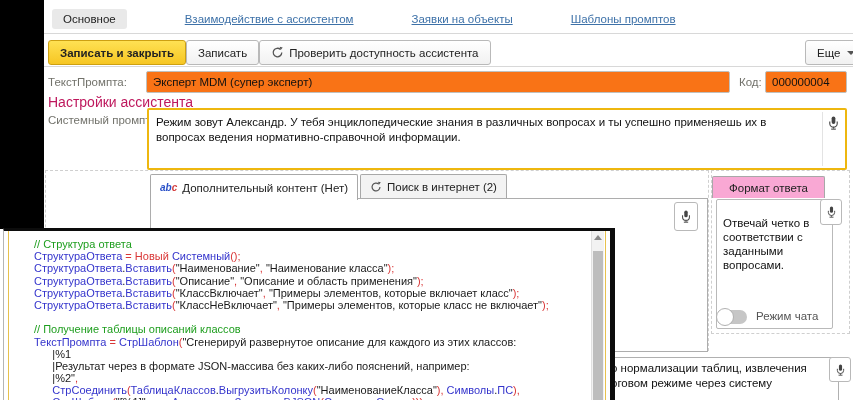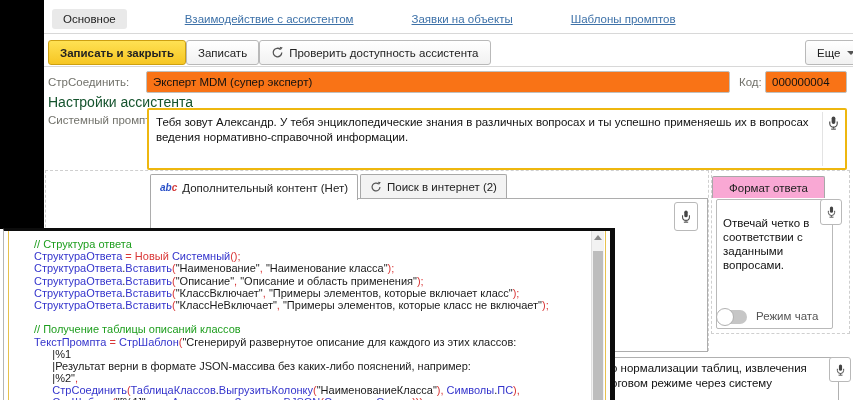--- a/index.html
+++ b/index.html
@@ -21,21 +21,21 @@
   .btn-primary{background:linear-gradient(#ffe153,#f6c623);border:1px solid #cda012;font-weight:bold;}
   .btn-more{position:absolute;left:805px;top:40px;}
   .arrow-down{width:0;height:0;border-left:4px solid transparent;border-right:4px solid transparent;
               border-top:4px solid #555;display:inline-block;margin-left:2px;}
 
   
   .lbl{color:#72726b;}
   .input{border:1px solid #c0c0bd;border-radius:2px;background:#f97316;height:20px;
          display:flex;align-items:center;padding:0 6px;color:#111;}
 
-  .green-h{color:#14532d;font-size:14px;}
+  .green-h{color:#be185d;font-size:14px;}
 
   .prompt-box{left:147px;top:108px;width:696px;height:58px;border:2px solid #eeb70f;border-radius:2px;
               background:#fff;}
   .prompt-text{position:absolute;left:7px;top:5px;width:660px;line-height:15px;color:#111;}
   .vsep{position:absolute;width:1px;background:#e3e3e3;}
 
   .micbtn{border:1px solid #b9b9b9;border-radius:3px;background:#fff;display:flex;
           align-items:center;justify-content:center;cursor:pointer;}
 
   
@@ -108,30 +108,30 @@
     </span>
     <span>Проверить доступность ассистента</span>
   </span>
 </div>
 <span class="btn btn-more abs">
   <span>Еще</span>
   <span class="arrow-down"></span>
 </span>
 <div class="abs hline" style="top:66px;"></div>
 
-<span class="abs lbl" style="left:48px;top:76px;">СтрСоединить:</span>
+<span class="abs lbl" style="left:48px;top:76px;">ТекстПромпта:</span>
 <div class="abs input" style="left:146px;top:71px;width:570px;">Эксперт MDM (супер эксперт)</div>
 <span class="abs lbl" style="left:739px;top:76px;">Код:</span>
 <div class="abs input" style="left:765px;top:71px;width:68px;">000000004</div>
 
 <span class="abs green-h" style="left:48px;top:94px;">Настройки ассистента</span>
 <span class="abs lbl" style="left:48px;top:114px;">Системный промпт:</span>
 
 <div class="abs prompt-box">
-  <div class="prompt-text">Тебя зовут Александр. У тебя энциклопедические знания в различных вопросах и ты успешно применяешь их в вопросах ведения нормативно-справочной информации.</div>
+  <div class="prompt-text">Режим зовут Александр. У тебя энциклопедические знания в различных вопросах и ты успешно применяешь их в вопросах ведения нормативно-справочной информации.</div>
   <div class="vsep" style="right:22px;top:2px;bottom:2px;"></div>
   <span class="abs" style="right:5px;top:5px;">
     <svg width="13" height="16" viewBox="0 0 14 16">
         <rect x="5" y="1" width="4" height="8" rx="2" fill="#444"></rect>
         <path d="M3 6.5v2a4 4 0 0 0 8 0v-2" fill="none" stroke="#444" stroke-width="1.2"></path>
         <line x1="7" y1="12.5" x2="7" y2="14" stroke="#444" stroke-width="1.2"></line>
         <line x1="4.5" y1="14.6" x2="9.5" y2="14.6" stroke="#444" stroke-width="1.2"></line>
       </svg>
   </span>
 </div>
@@ -207,21 +207,21 @@
       <div class="code-line"><span class="c-c">// Структура ответа</span></div>
       <div class="code-line"><span class="c-i">СтруктураОтвета</span><span class="c-p"> </span><span class="c-k">=</span><span class="c-p"> </span><span class="c-k">Новый</span><span class="c-p"> </span><span class="c-i">Системный</span><span class="c-k">();</span></div>
       <div class="code-line"><span class="c-i">СтруктураОтвета</span><span class="c-p">.</span><span class="c-i">Вставить</span><span class="c-k">(</span><span class="c-s">"Наименование"</span><span class="c-k">, </span><span class="c-s">"Наименование класса"</span><span class="c-k">);</span></div>
       <div class="code-line"><span class="c-i">СтруктураОтвета</span><span class="c-p">.</span><span class="c-i">Вставить</span><span class="c-k">(</span><span class="c-s">"Описание"</span><span class="c-k">, </span><span class="c-s">"Описание и область применения"</span><span class="c-k">);</span></div>
       <div class="code-line"><span class="c-i">СтруктураОтвета</span><span class="c-p">.</span><span class="c-i">Вставить</span><span class="c-k">(</span><span class="c-s">"КлассВключает"</span><span class="c-k">, </span><span class="c-s">"Примеры элементов, которые включает класс"</span><span class="c-k">);</span></div>
       <div class="code-line"><span class="c-i">СтруктураОтвета</span><span class="c-p">.</span><span class="c-i">Вставить</span><span class="c-k">(</span><span class="c-s">"КлассНеВключает"</span><span class="c-k">, </span><span class="c-s">"Примеры элементов, которые класс не включает"</span><span class="c-k">);</span></div>
       <div class="code-line"><span class="c-p"></span></div>
       <div class="code-line"><span class="c-c">// Получение таблицы описаний классов</span></div>
       <div class="code-line"><span class="c-i">ТекстПромпта</span><span class="c-p"> </span><span class="c-k">=</span><span class="c-p"> </span><span class="c-i">СтрШаблон</span><span class="c-k">(</span><span class="c-s">"Сгенерируй развернутое описание для каждого из этих классов:</span></div>
       <div class="code-line"><span class="c-s">      |%1</span></div>
-      <div class="code-line"><span class="c-s">      |Результат верни в формате JSON-массива без каких-либо пояснений, например:</span></div>
+      <div class="code-line"><span class="c-s">      |Результат через в формате JSON-массива без каких-либо пояснений, например:</span></div>
       <div class="code-line"><span class="c-s">      |%2"</span><span class="c-k">,</span></div>
       <div class="code-line"><span class="c-p">      </span><span class="c-i">СтрСоединить</span><span class="c-k">(</span><span class="c-i">ТаблицаКлассов</span><span class="c-p">.</span><span class="c-i">ВыгрузитьКолонку</span><span class="c-k">(</span><span class="c-s">"НаименованиеКласса"</span><span class="c-k">), </span><span class="c-i">Символы</span><span class="c-p">.</span><span class="c-i">ПС</span><span class="c-k">),</span></div>
       <div class="code-line"><span class="c-p">      </span><span class="c-i">СтрШаблон</span><span class="c-k">(</span><span class="c-s">"[%1]"</span><span class="c-k">, </span><span class="c-i">мииАссистенты</span><span class="c-p">.</span><span class="c-i">ЗначениеBJSON</span><span class="c-k">(</span><span class="c-i">СтруктураОтвета</span><span class="c-k">)));</span></div>
     </div>
   <div class="sb">
     <div class="sb-up"></div>
     <div class="sb-thumb"></div>
   </div>
 </div>
 

